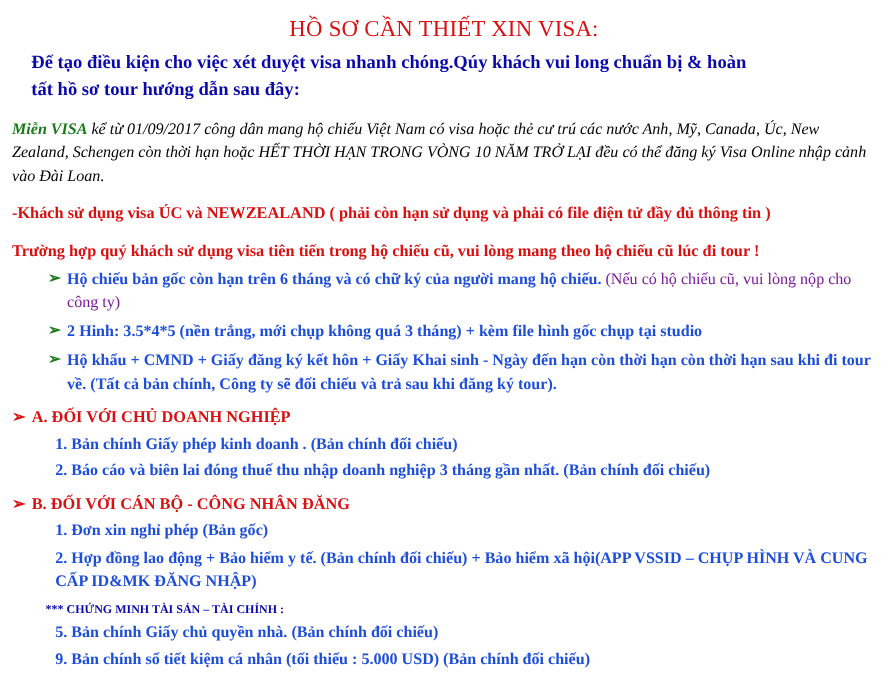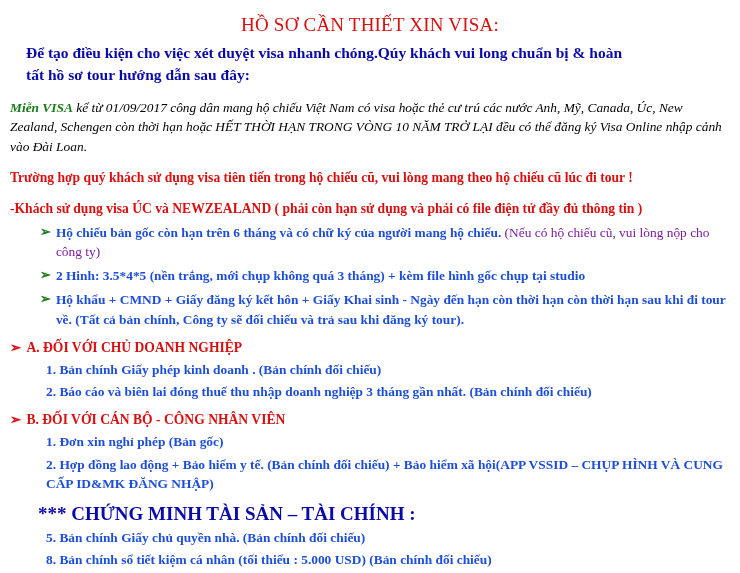--- a/index.html
+++ b/index.html
@@ -92,21 +92,21 @@
   }
   .sub-line {
     font-size: 13.4px;
     line-height: 1.45;
     margin: 3px 10px 0 10px;
     padding-left: 36px;
     font-weight: bold;
   }
   .stars-head {
     font-weight: bold;
-    font-size: 19px;
+    font-size: 10px;
     color: #0a0aa8;
     margin: 9px 10px 0 10px;
     padding-left: 28px;
   }
   .spacer-lg { height: 14px; }
 </style>
 </head>
 <body>
 
 <div class="page">
@@ -115,23 +115,23 @@
 
   <div class="subtitle">
     <div>Để tạo điều kiện cho việc xét duyệt visa nhanh chóng.Qúy khách vui long chuẩn bị &amp; hoàn</div>
     <div>tất hồ sơ tour hướng dẫn sau đây:</div>
   </div>
 
   <div class="para">
     <span class="bold green">Miễn VISA</span><span class="black"> kể từ 01/09/2017 công dân mang hộ chiếu Việt Nam có visa hoặc thẻ cư trú các nước Anh, Mỹ, Canada, Úc, New Zealand, Schengen còn thời hạn hoặc HẾT THỜI HẠN TRONG VÒNG 10 NĂM TRỞ LẠI đều có thể đăng ký Visa Online nhập cảnh vào Đài Loan.</span>
   </div>
 
+  <div class="line-red-bold">-Khách sử dụng visa ÚC và NEWZEALAND ( phải còn hạn sử dụng và phải có file điện tử đầy đủ thông tin )</div>
+
   <div class="line-red-bold">Trường hợp quý khách sử dụng visa tiên tiến trong hộ chiếu cũ, vui lòng mang theo hộ chiếu cũ lúc đi tour !</div>
-
-  <div class="line-red-bold">-Khách sử dụng visa ÚC và NEWZEALAND ( phải còn hạn sử dụng và phải có file điện tử đầy đủ thông tin )</div>
 
   <div class="bullet-row indent-2">
     <span class="marker">➢</span>
     <span class="body">
       <span class="blue bold">Hộ chiếu bản gốc còn hạn trên 6 tháng và có chữ ký của người mang hộ chiếu.</span><span class="purple"> (Nếu có hộ chiếu cũ, vui lòng nộp cho công ty)</span>
     </span>
   </div>
 
   <div class="bullet-row indent-2">
     <span class="marker">➢</span>
@@ -149,24 +149,24 @@
 
   <div class="sec-head red">
     <span class="marker">➢</span>
     <span>A. ĐỐI VỚI CHỦ DOANH NGHIỆP</span>
   </div>
   <div class="sub-line blue">1. Bản chính Giấy phép kinh doanh . (Bản chính đối chiếu)</div>
   <div class="sub-line blue">2. Báo cáo và biên lai đóng thuế thu nhập doanh nghiệp 3 tháng gần nhất. (Bản chính đối chiếu)</div>
 
   <div class="sec-head red">
     <span class="marker">➢</span>
-    <span>B. ĐỐI VỚI CÁN BỘ - CÔNG NHÂN VIÊN</span>
+    <span>B. ĐỐI VỚI CÁN BỘ - CÔNG NHÂN ĐĂNG</span>
   </div>
   <div class="sub-line blue">1. Đơn xin nghỉ phép (Bản gốc)</div>
   <div class="sub-line blue">2. Hợp đồng lao động + Bảo hiểm y tế. (Bản chính đối chiếu)  + Bảo hiểm xã hội(APP VSSID – CHỤP HÌNH VÀ CUNG CẤP ID&amp;MK ĐĂNG NHẬP)</div>
 
   <div class="stars-head">*** CHỨNG MINH TÀI SẢN – TÀI CHÍNH :</div>
   <div class="sub-line blue">5. Bản chính Giấy chủ quyền nhà. (Bản chính đối chiếu)</div>
-  <div class="sub-line blue">8. Bản chính sổ tiết kiệm cá nhân (tối thiểu : 5.000 USD) (Bản chính đối chiếu)</div>
+  <div class="sub-line blue">9. Bản chính sổ tiết kiệm cá nhân (tối thiểu : 5.000 USD) (Bản chính đối chiếu)</div>
 
   <div class="spacer-lg"></div>
 
 </div>
 
 </body></html>

